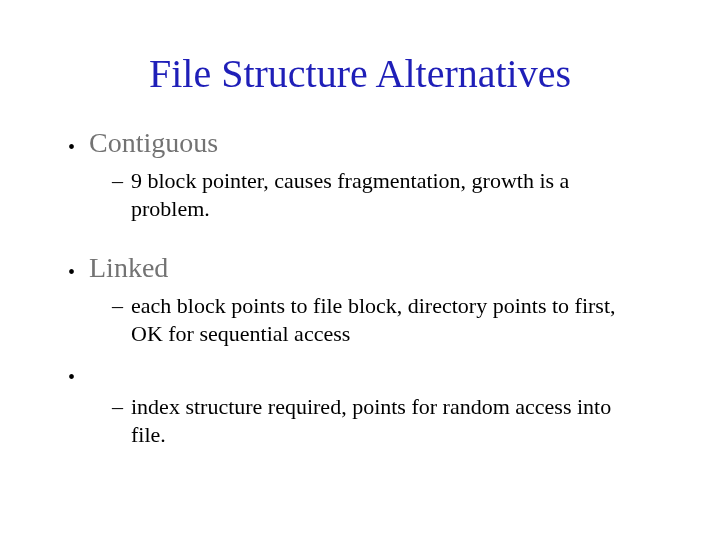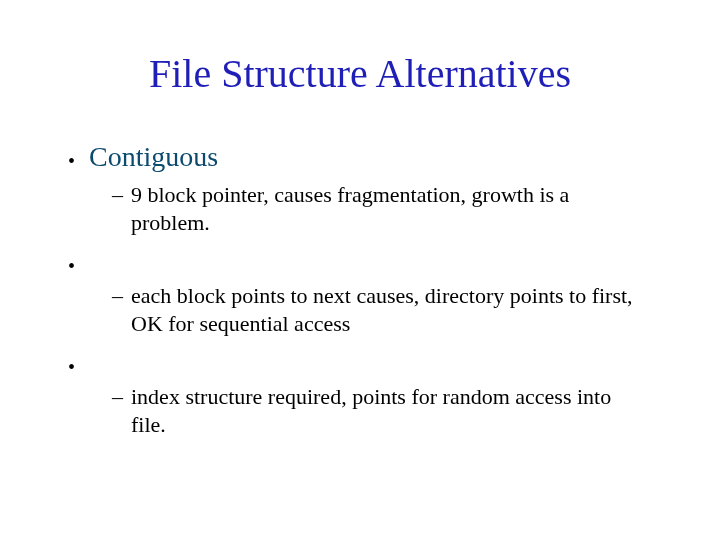--- a/index.html
+++ b/index.html
@@ -7,21 +7,21 @@
     body {
       font-family: "Times New Roman", Times, serif;
       background: #ffffff;
       color: #000000;
       padding: 50px 60px 40px 60px;
     }
     .title {
       font-size: 40px;
       color: #1f1fb8;
       text-align: center;
-      margin-bottom: 44px;
+      margin-bottom: 18px;
       font-weight: normal;
     }
     .bullet-list {
       list-style: none;
       padding-left: 8px;
     }
     .bullet-item {
       margin-bottom: 6px;
     }
     .bullet-row {
@@ -30,21 +30,22 @@
       gap: 14px;
     }
     .bullet-dot {
       font-size: 20px;
       line-height: 1;
       position: relative;
       top: 2px;
     }
     .bullet-label {
       font-size: 28px;
-      color: #0c4a6e;
+      color: #737373;
+      margin-top: 12px;
     }
     .sub-list {
       list-style: none;
       padding-left: 44px;
       margin-top: 8px;
       margin-bottom: 18px;
     }
     .sub-item {
       display: flex;
       align-items: baseline;
@@ -76,25 +77,26 @@
       <li class="sub-item">
         <span class="sub-dash">–</span>
         <span class="sub-text">9 block pointer, causes fragmentation, growth is a problem.</span>
       </li>
     </ul>
   </li>
 
   <li class="bullet-item">
     <div class="bullet-row">
       <span class="bullet-dot">•</span>
+      <span class="bullet-label">Linked</span>
     </div>
     <ul class="sub-list">
       <li class="sub-item">
         <span class="sub-dash">–</span>
-        <span class="sub-text">each block points to next causes, directory points to first, OK for sequential access</span>
+        <span class="sub-text">each block points to file block, directory points to first, OK for sequential access</span>
       </li>
     </ul>
   </li>
 
   <li class="bullet-item">
     <div class="bullet-row">
       <span class="bullet-dot">•</span>
     </div>
     <ul class="sub-list">
       <li class="sub-item">

